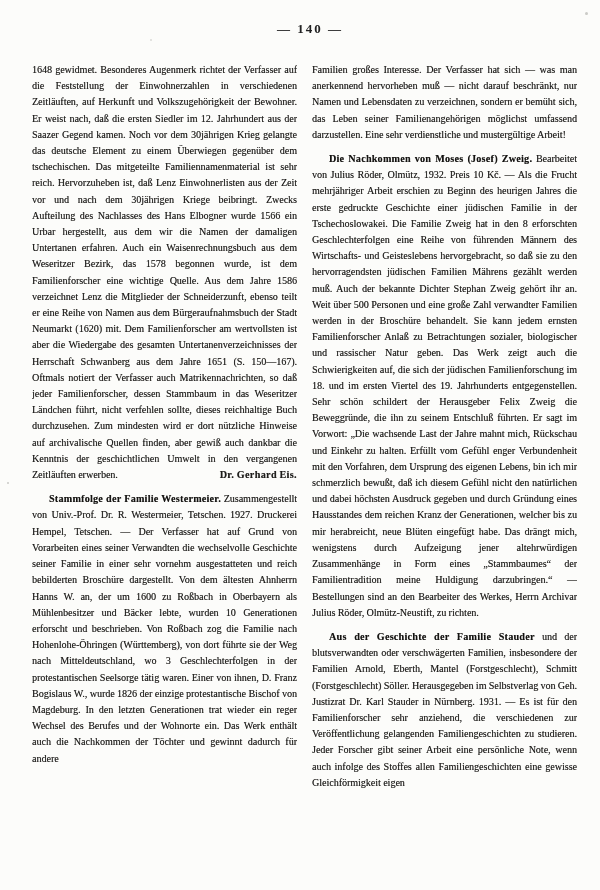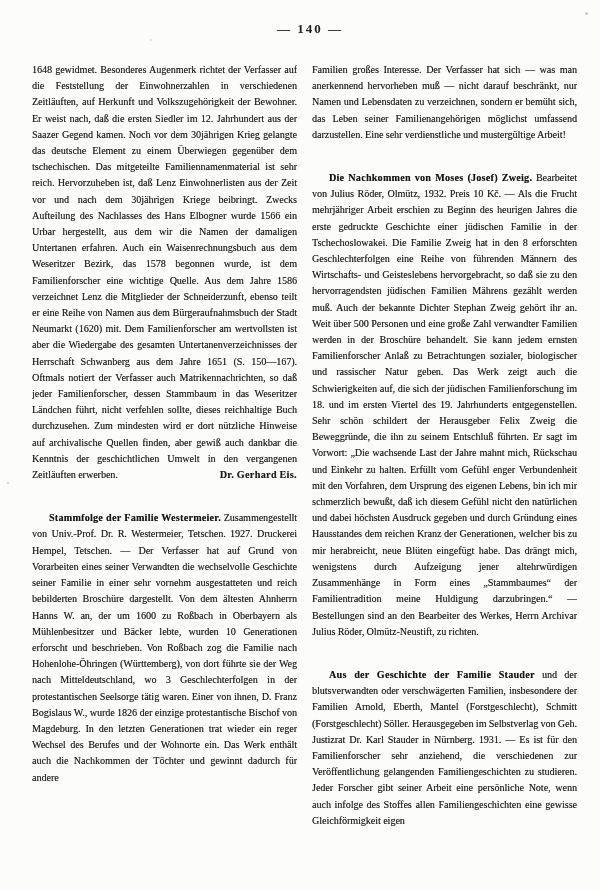--- a/index.html
+++ b/index.html
@@ -44,21 +44,21 @@
     text-align: justify;
     font-size: 10px;
     line-height: 16.2px;
     word-spacing: -0.2px;
     hyphens: auto;
     -webkit-hyphens: auto;
     text-shadow: 0.25px 0 0 rgba(20,18,16,0.55);
   }
   .col p { margin: 0; }
   p.article {
-    margin-top: 27px;
+    margin-top: 8px;
     text-indent: 17px;
   }
   .hd {
     font-weight: bold;
     letter-spacing: 0.3px;
     color: #141311;
   }
   .sig {
     float: right;
     padding-left: 10px;

